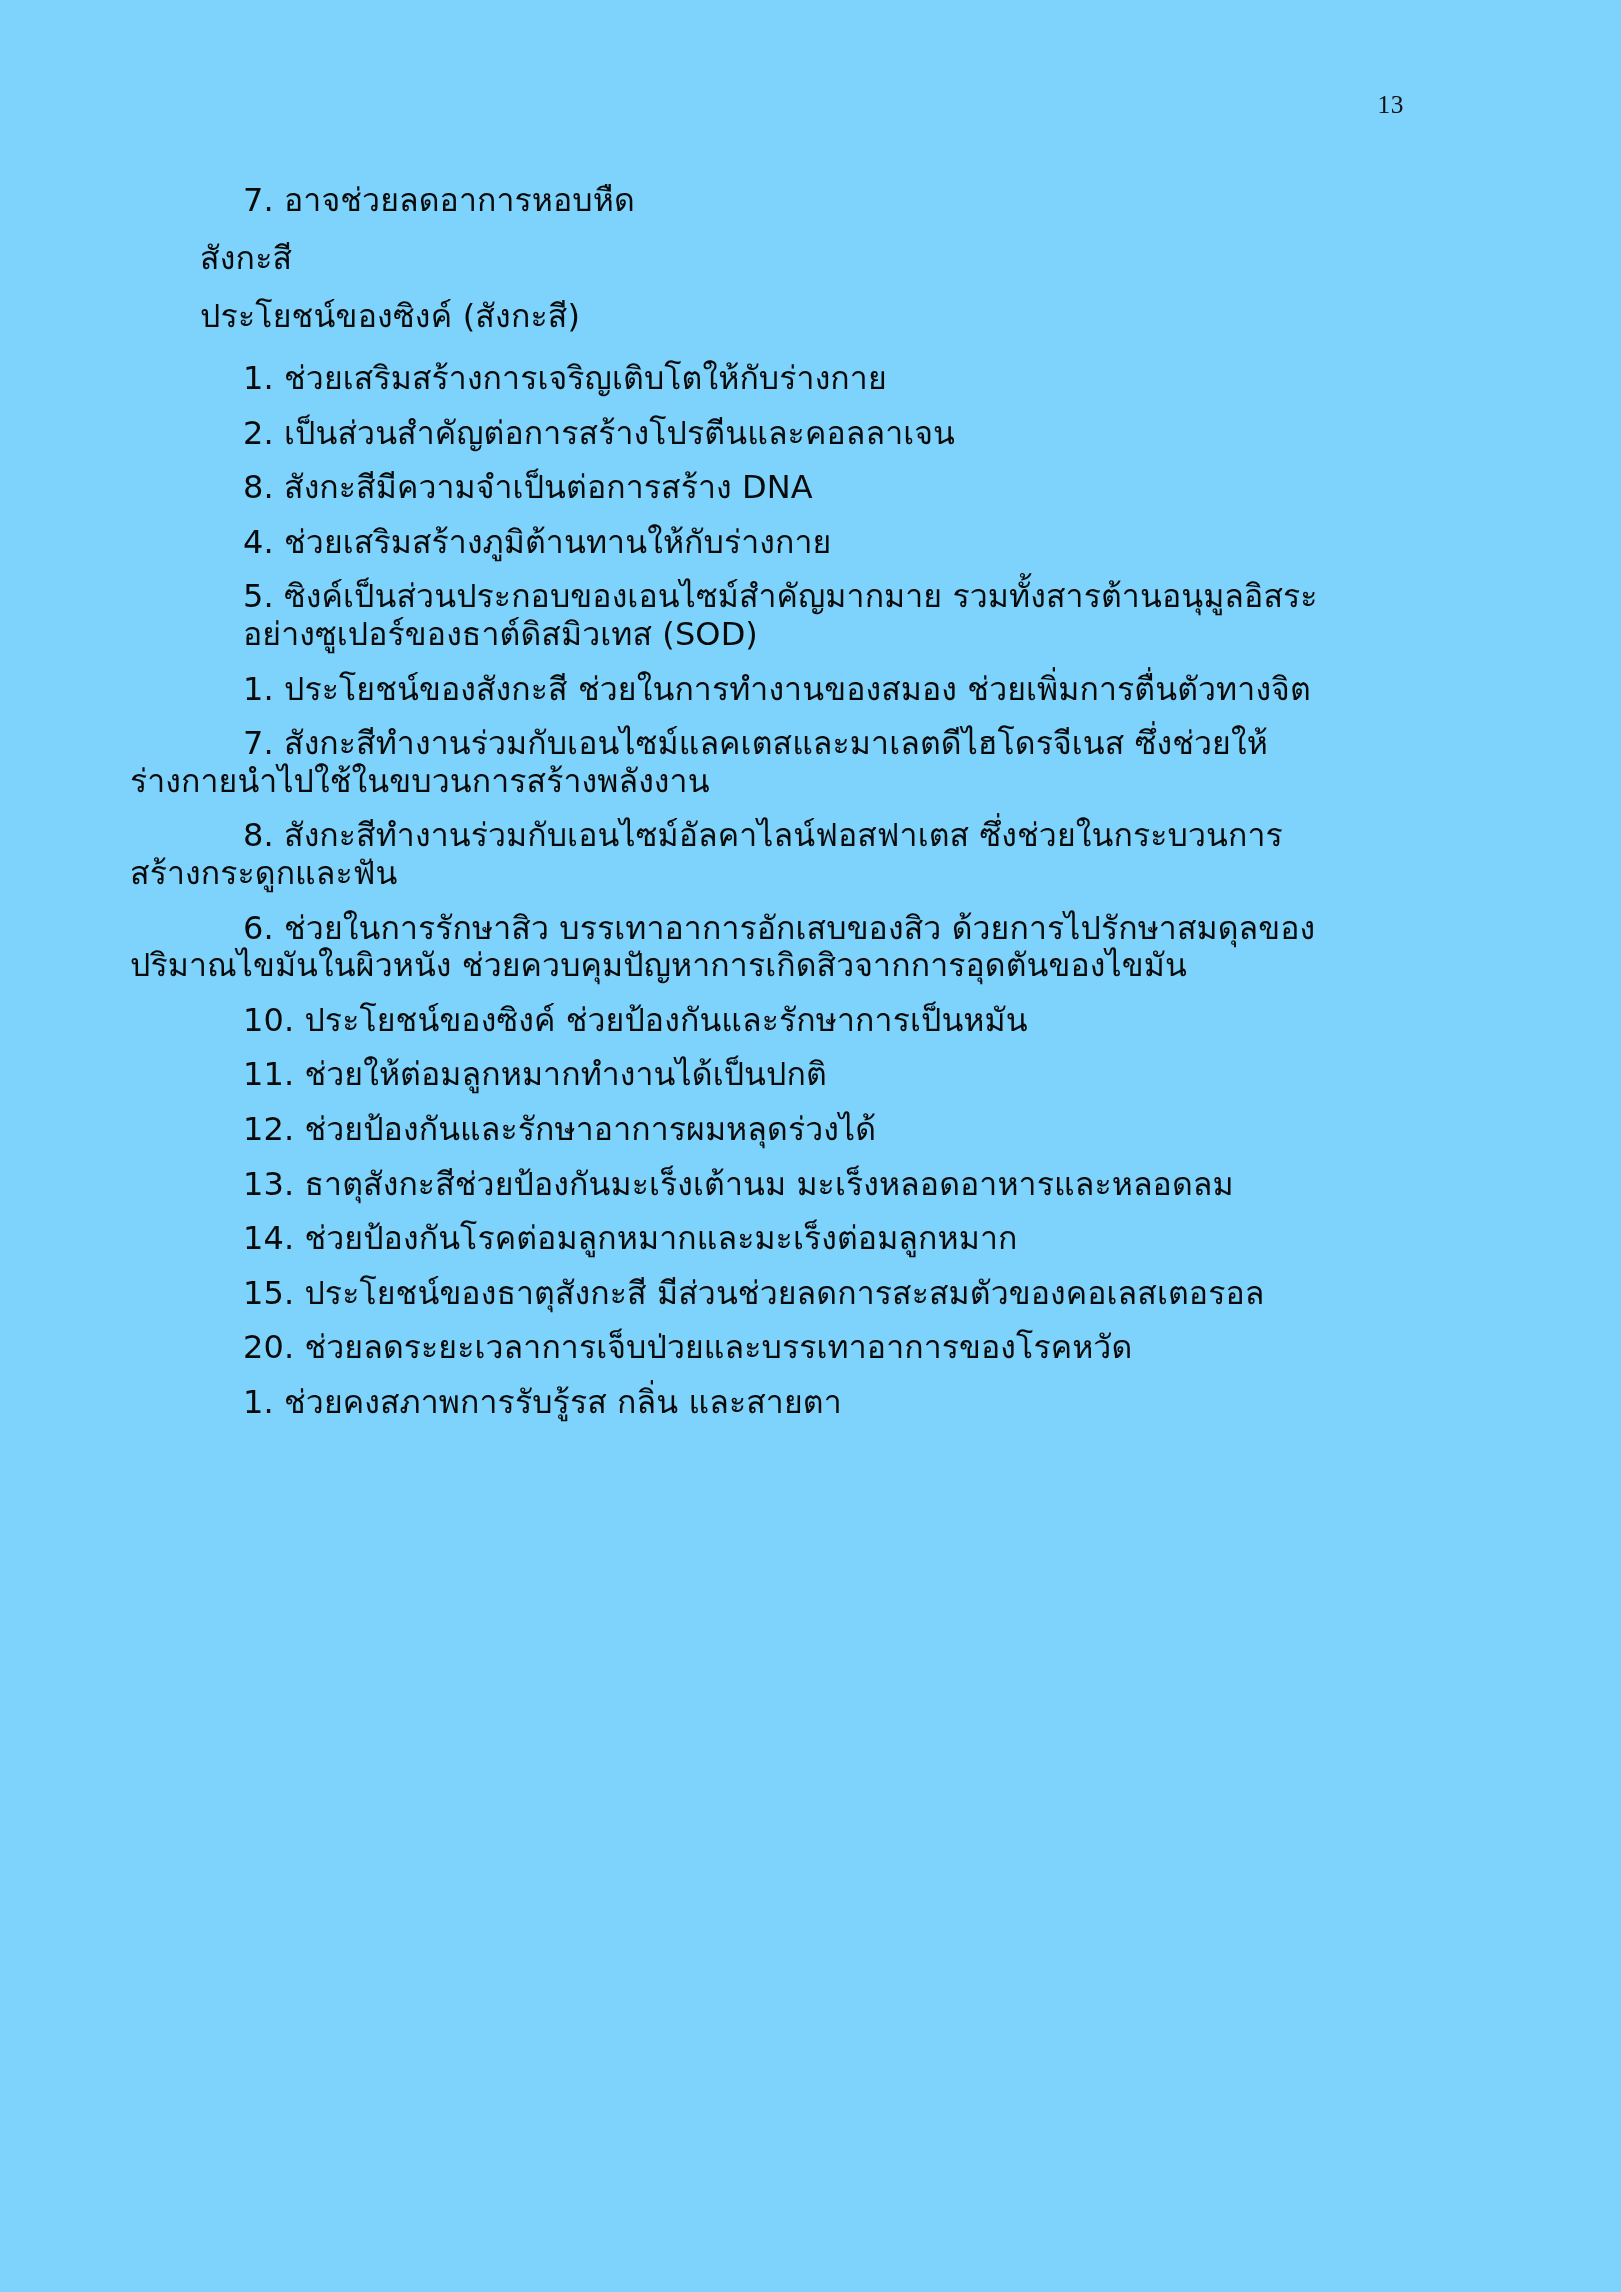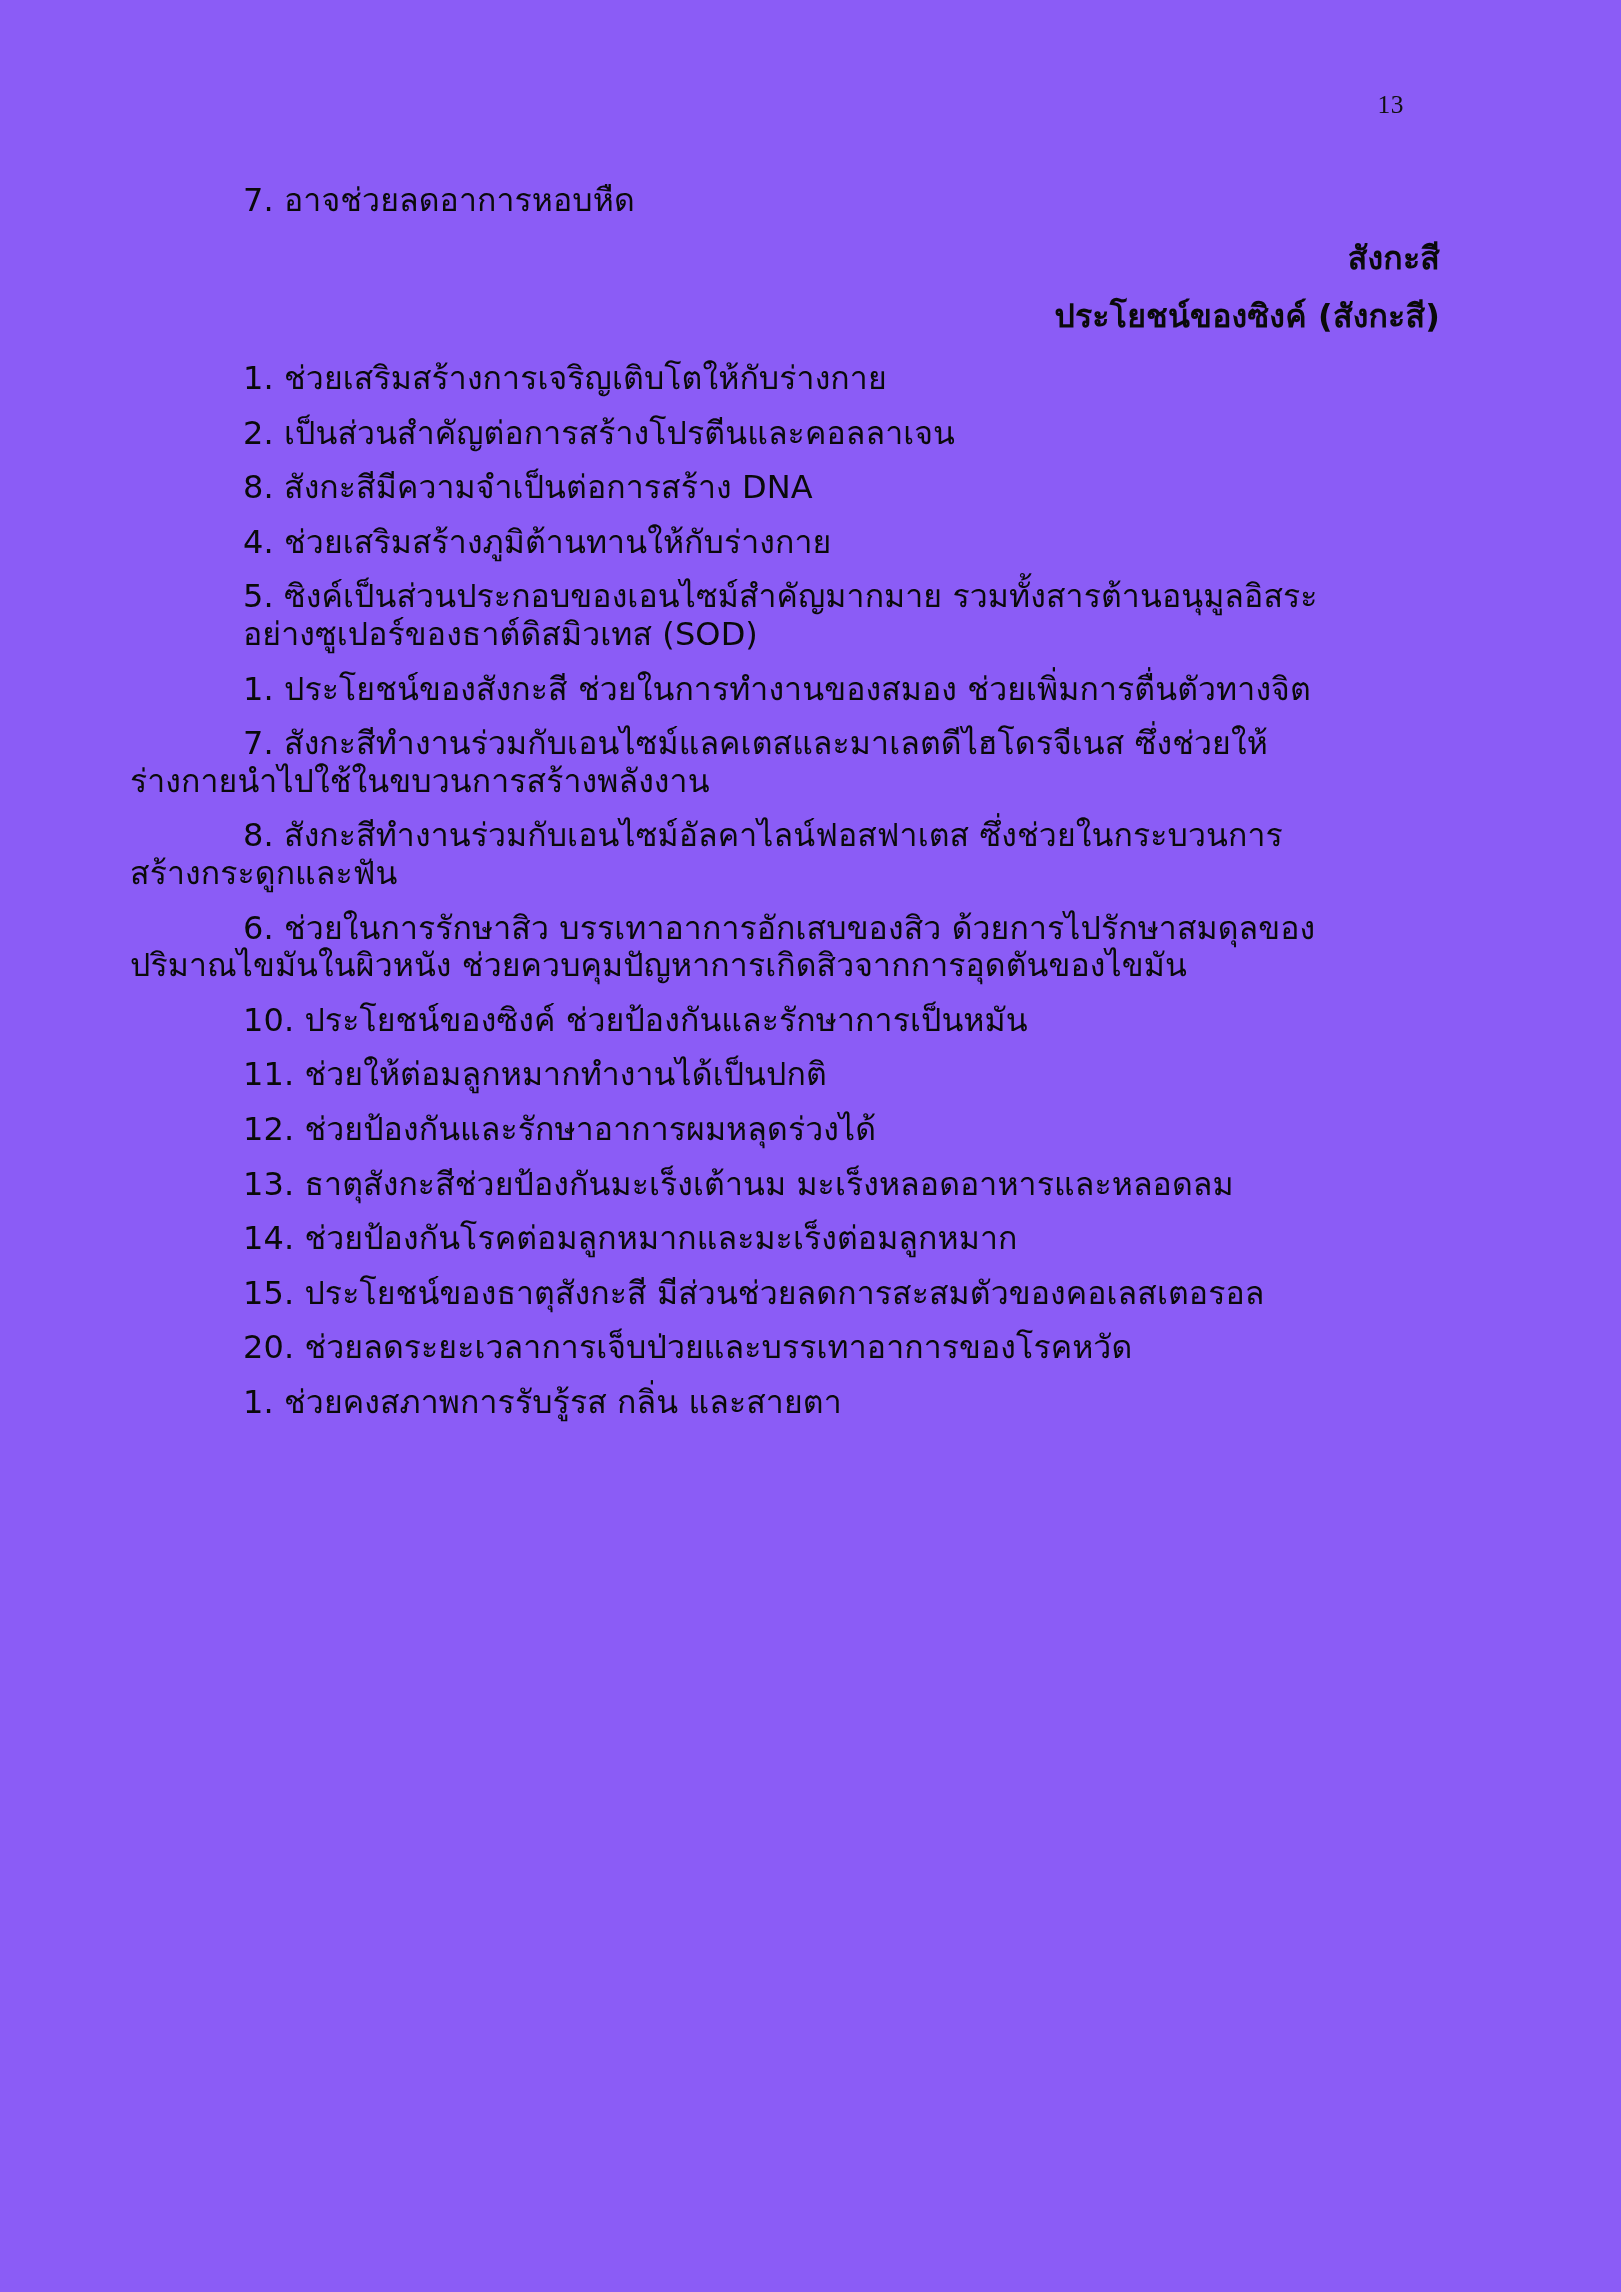--- a/index.html
+++ b/index.html
@@ -13,21 +13,21 @@
     font-family: "DejaVu Sans", "Liberation Sans", sans-serif;
     color: #000000;
     position: relative;
     overflow: hidden;
   }
 
   .page {
     position: relative;
     width: 1621px;
     height: 2293px;
-    background: #8b5cf6;
+    background: #7dd3fc;
     box-sizing: border-box;
   }
 
   
   .page-number {
     position: absolute;
     top: 92px;
     right: 217px;
     font-size: 25.4px;
     line-height: 1;
@@ -59,24 +59,23 @@
     margin-left: 55px;
     margin-bottom: 0;
   }
 
   
   .cont {
     margin-left: -58px;
   }
 
   .heading {
-    font-weight: 700;
+    font-weight: 400;
     margin-left: 12px;
     letter-spacing: 0.2px;
-    text-align: right;
   }
 
   
   .row { display: block; }
   .sp-md { height: 22.6px; }
   .sp-lg { height: 26px; }
   .sp-xl { height: 30px; }
   .sp-tight { height: 5.6px; }
 </style>
 </head>

